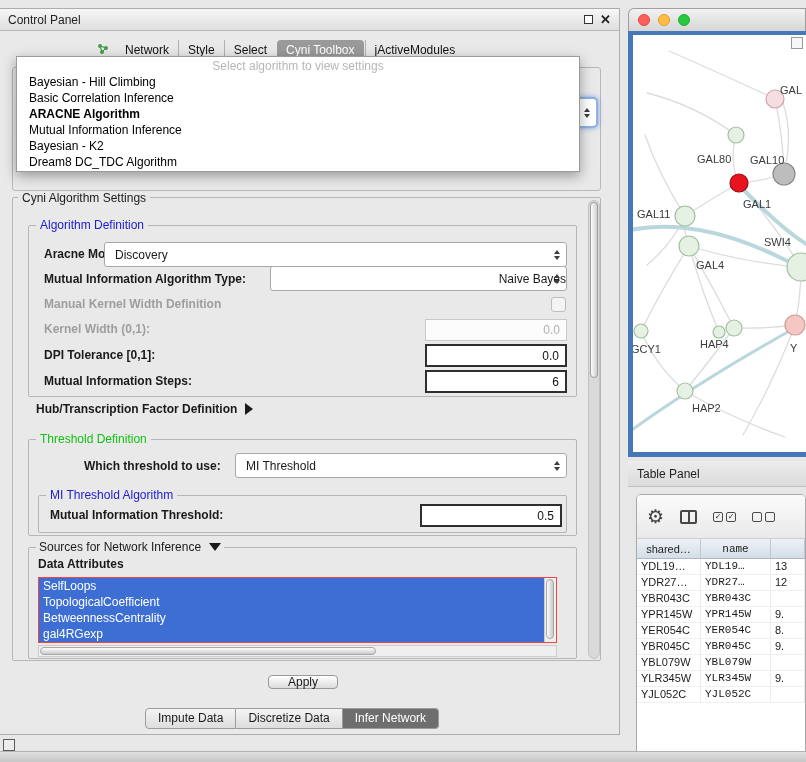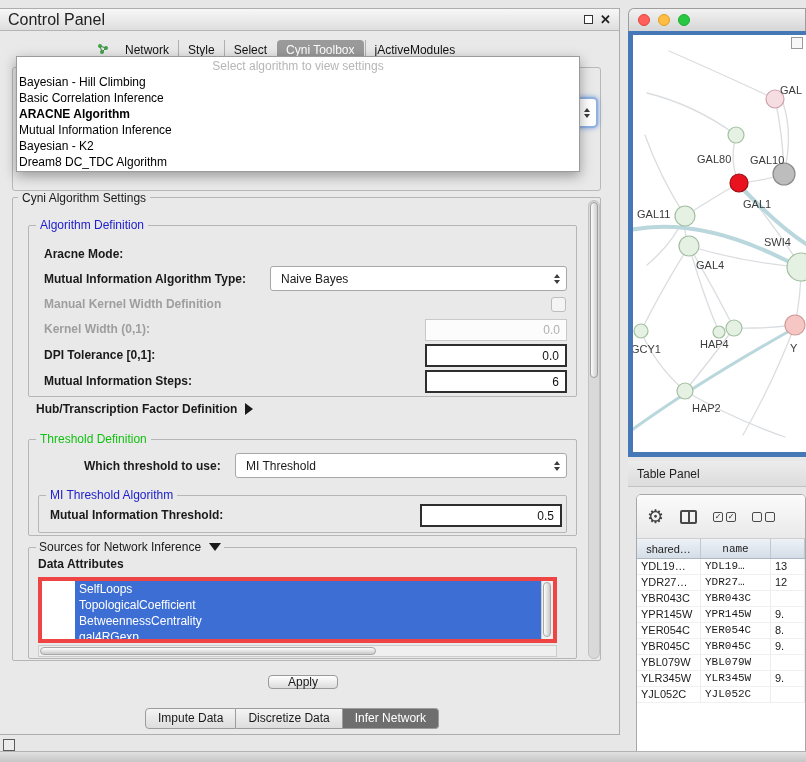--- a/index.html
+++ b/index.html
@@ -4,38 +4,38 @@
 <style>
   *{box-sizing:border-box;margin:0;padding:0;}
   html,body{width:806px;height:762px;}
   body{font-family:"Liberation Sans",sans-serif;font-size:12px;color:#1a1a1a;background:#e7e7e7;}
   #root{position:relative;width:806px;height:762px;overflow:hidden;background:#e7e7e7;}
   .abs{position:absolute;}
 
   
   .cp-window{position:absolute;background:#e9e9e9;border:1px solid #adadad;border-left:none;}
   .cp-titlebar{position:absolute;left:0;top:0;right:0;height:22px;background:linear-gradient(#f7f7f7,#dedede);border-bottom:1px solid #b5b5b5;display:flex;align-items:center;padding:0 8px;}
-  .cp-title{font-size:16px;color:#222;}
+  .cp-title{font-size:12px;color:#222;}
   .cp-btns{margin-left:auto;display:flex;align-items:center;gap:7px;}
   .float-btn{width:9px;height:9px;border:1.5px solid #333;display:inline-block;background:#fff;}
   .close-btn{font-size:13px;font-weight:bold;color:#222;line-height:1;cursor:default;}
 
   
   .tab{display:flex;align-items:center;gap:16px;padding:3px 9px;font-size:12px;color:#111;white-space:nowrap;}
   .tab + .tab{border-left:1px solid #b0b0b0;}
   .tab.active{background:#9a9a9a;color:#fff;border-radius:4px;border-left:none;margin:0 1px;}
 
   
   .bg-group{border:1px solid #b8b8b8;border-radius:3px;}
   .bg-combo{background:#fff;border:2px solid #8fb2e2;border-radius:5px;box-shadow:0 0 5px rgba(90,140,220,.8);}
 
   
   .popup{position:absolute;background:#fff;border:1px solid #9b9b9b;box-shadow:0 4px 12px rgba(0,0,0,.35);z-index:40;padding-top:2px;}
   .popup-ph{color:#b6b6b6;text-align:center;height:15px;line-height:15px;font-size:12px;}
-  .popup-item{height:16px;line-height:16px;padding-left:2px;color:#000;font-size:12px;}
+  .popup-item{height:16px;line-height:16px;padding-left:12px;color:#000;font-size:12px;}
   .popup-item.hl{font-weight:bold;}
 
   
   .group{position:absolute;border:1px solid #b6b6b6;border-radius:2px;}
   .group-label{position:absolute;background:#e9e9e9;padding:0 4px;font-size:12px;white-space:nowrap;}
   .lab-blue{color:#2020cf;}
   .lab-green{color:#12c112;}
   .flabel{position:absolute;font-weight:bold;font-size:12px;white-space:nowrap;}
   .flabel.dis{color:#9e9e9e;}
 
@@ -45,21 +45,21 @@
   .tri-down{width:0;height:0;border-left:3.5px solid transparent;border-right:3.5px solid transparent;border-top:4.5px solid #3c3c3c;}
 
   .nfield{position:absolute;border:2px solid #2e2e2e;background:#fff;text-align:right;padding-right:6px;font-size:12px;font-family:inherit;color:#111;}
   .nfield.dis{border:1px solid #c9c9c9;color:#b0b0b0;background:#fcfcfc;}
   .checkbox{position:absolute;width:15px;height:15px;border:1px solid #bdbdbd;border-radius:3px;background:#f4f4f4;}
 
   .hub-row{position:absolute;display:flex;align-items:center;gap:8px;font-weight:bold;font-size:12px;white-space:nowrap;}
   .tri-right{width:0;height:0;border-top:6px solid transparent;border-bottom:6px solid transparent;border-left:8px solid #1a1a1a;}
   .tri-down-big{width:0;height:0;border-left:6px solid transparent;border-right:6px solid transparent;border-top:8px solid #1a1a1a;}
 
-  .attr-list{position:absolute;background:#fff;border:4px solid #ef4444;overflow:hidden;padding-left:33px;}
+  .attr-list{position:absolute;background:#fff;border:1px solid #ef4444;overflow:hidden;}
   .attr-row{height:16px;line-height:16px;background:#3d6ed3;color:#fff;padding-left:4px;font-size:12px;width:calc(100% - 12px);white-space:nowrap;overflow:hidden;}
   .vscroll{position:absolute;right:0;top:0;width:12px;height:100%;background:#efefef;border-left:1px solid #ccc;}
   .vthumb{position:absolute;left:1px;top:1px;width:8px;height:94%;background:linear-gradient(90deg,#fdfdfd,#c9c9c9);border:1px solid #a8a8a8;border-radius:5px;}
   .hscroll{position:absolute;background:#efefef;border:1px solid #ccc;}
   .hthumb{position:absolute;left:1px;top:1px;height:8px;width:65%;background:linear-gradient(#fdfdfd,#c9c9c9);border:1px solid #a8a8a8;border-radius:5px;}
 
   .sb-track{position:absolute;background:#d9d9d9;border:1px solid #c2c2c2;border-radius:7px;}
   .sb-thumb{position:absolute;left:1px;top:1px;width:8px;background:linear-gradient(90deg,#fcfcfc,#cfcfcf);border:1px solid #9e9e9e;border-radius:5px;}
 
   .apply-btn{position:absolute;border:1px solid #9a9a9a;border-radius:4px;background:linear-gradient(#ffffff,#dcdcdc);display:flex;align-items:center;justify-content:center;font-size:12px;}
@@ -161,23 +161,30 @@
     <div class="group" style="left:12px;top:188px;width:589px;height:464px;"></div>
     <span class="group-label" style="left:18px;top:182px;">Cyni Algorithm Settings</span>
     <div class="sb-track" style="left:588px;top:191px;width:12px;height:459px;">
       <div class="sb-thumb" style="height:176px;"></div>
     </div>
 
     <div class="group" style="left:28px;top:216px;width:549px;height:172px;"></div>
     <span class="group-label lab-blue" style="left:36px;top:209px;">Algorithm Definition</span>
 
     <span class="flabel" style="left:44px;top:238px;">Aracne Mode:</span>
+    <div class="combo" style="left:104px;top:233px;width:463px;height:25px;">
+      <span>Discovery</span>
+      <span class="stepper">
+          <span class="tri-up"></span>
+          <span class="tri-down"></span>
+        </span>
+    </div>
 
     <span class="flabel" style="left:44px;top:263px;">Mutual Information Algorithm Type:</span>
-    <div class="combo" style="left:270px;top:257px;width:297px;height:25px;">
+    <div class="combo" style="left:270px;top:257px;width:297px;height:25px;justify-content:flex-end;">
       <span>Naive Bayes</span>
       <span class="stepper">
           <span class="tri-up"></span>
           <span class="tri-down"></span>
         </span>
     </div>
 
     <span class="flabel dis" style="left:44px;top:288px;">Manual Kernel Width Definition</span>
     <span class="checkbox" style="left:551px;top:288px;"></span>
 

